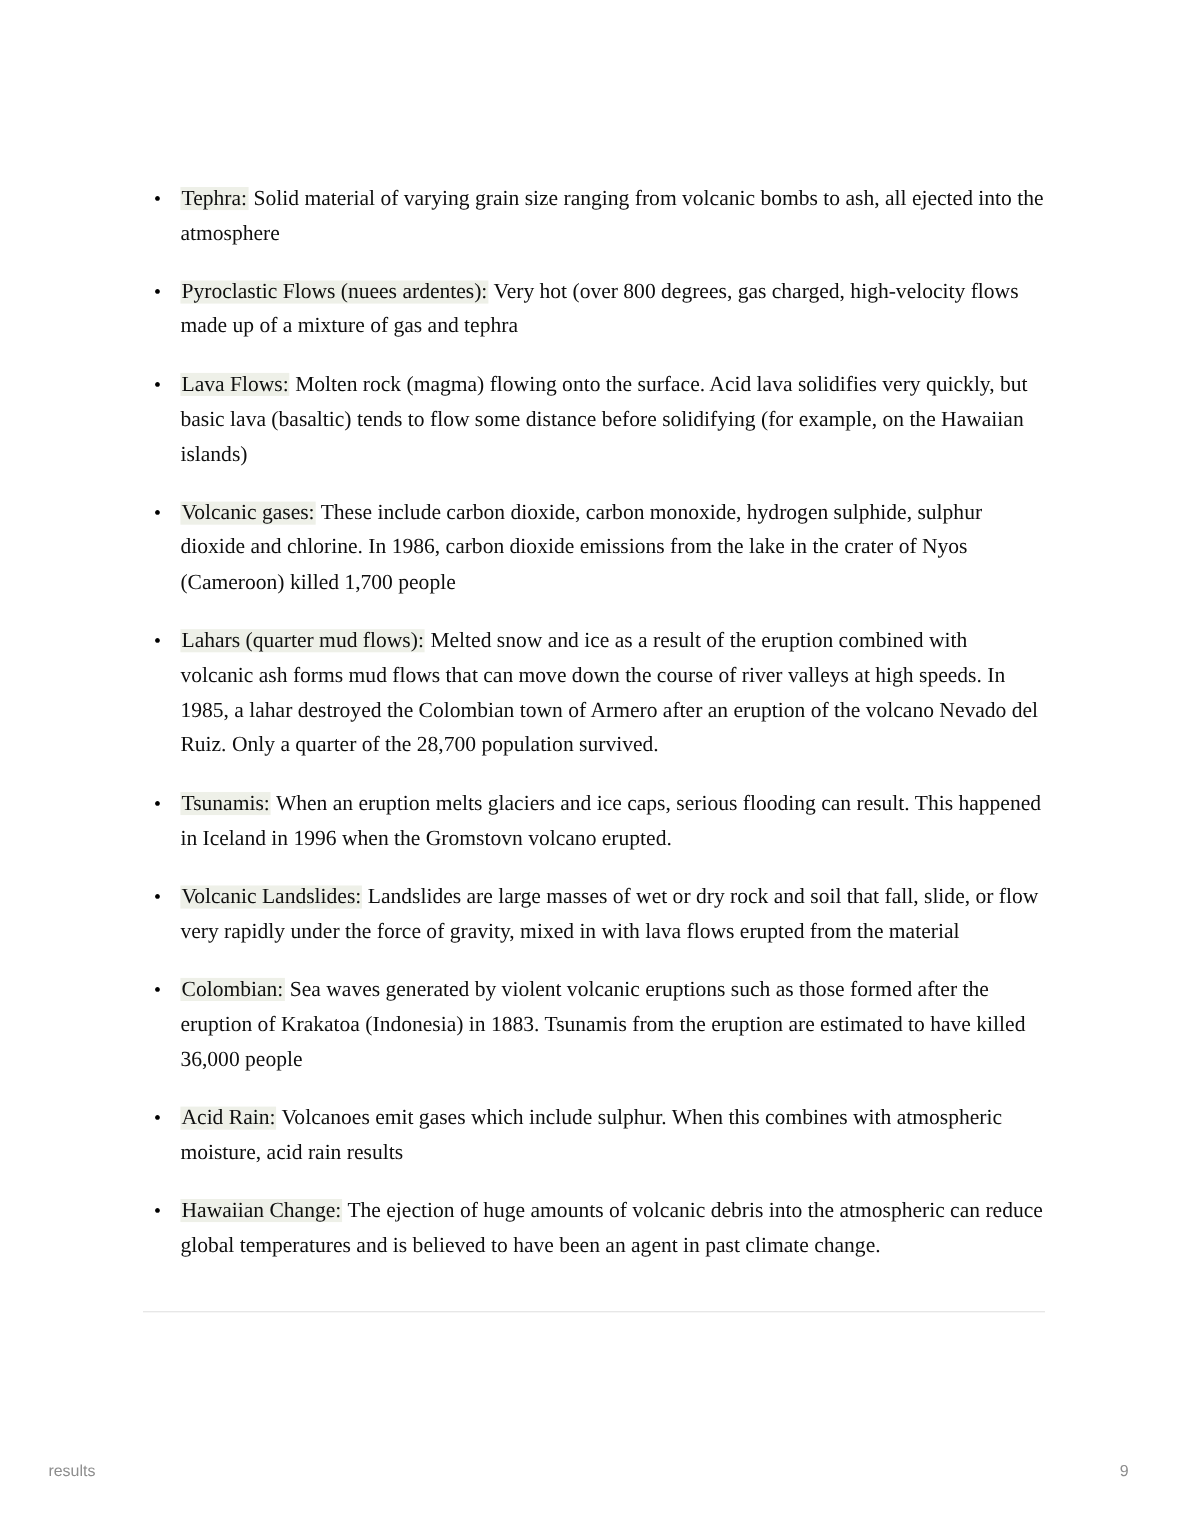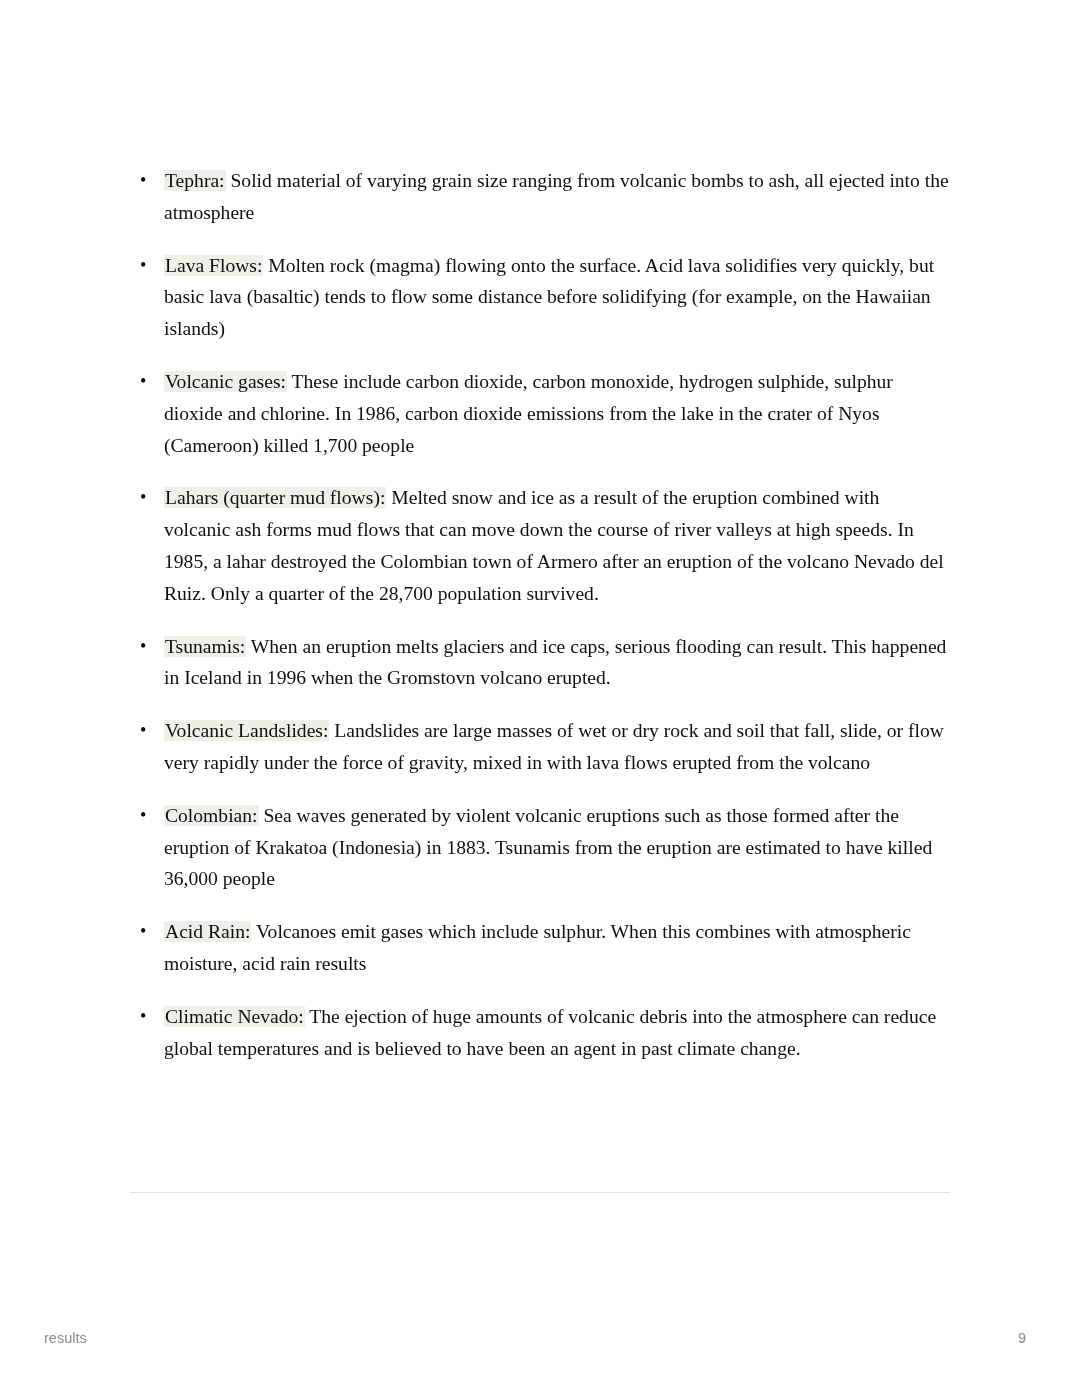--- a/index.html
+++ b/index.html
@@ -86,51 +86,54 @@
 
 <div class="page">
 
   <div class="content">
     <ul class="bullet-list">
 
       <li class="bullet-item">
         <span class="term">Tephra:</span><span> Solid material of varying grain size ranging from volcanic bombs to ash, all ejected into the atmosphere</span>
       </li>
 
+      <li class="bullet-item">
+        <span class="term">Pyroclastic Flows (nuees ardentes):</span><span> Very hot (over 800 degrees, gas charged, high-velocity flows made up of a mixture of gas and tephra</span>
+      </li>
 
       <li class="bullet-item">
         <span class="term">Lava Flows:</span><span> Molten rock (magma) flowing onto the surface. Acid lava solidifies very quickly, but basic lava (basaltic) tends to flow some distance before solidifying (for example, on the Hawaiian islands)</span>
       </li>
 
       <li class="bullet-item">
         <span class="term">Volcanic gases:</span><span> These include carbon dioxide, carbon monoxide, hydrogen sulphide, sulphur dioxide and chlorine. In 1986, carbon dioxide emissions from the lake in the crater of Nyos (Cameroon) killed 1,700 people</span>
       </li>
 
       <li class="bullet-item">
         <span class="term">Lahars (quarter mud flows):</span><span> Melted snow and ice as a result of the eruption combined with volcanic ash forms mud flows that can move down the course of river valleys at high speeds. In 1985, a lahar destroyed the Colombian town of Armero after an eruption of the volcano Nevado del Ruiz. Only a quarter of the 28,700 population survived.</span>
       </li>
 
       <li class="bullet-item">
         <span class="term">Tsunamis:</span><span> When an eruption melts glaciers and ice caps, serious flooding can result. This happened in Iceland in 1996 when the Gromstovn volcano erupted.</span>
       </li>
 
       <li class="bullet-item">
-        <span class="term">Volcanic Landslides:</span><span> Landslides are large masses of wet or dry rock and soil that fall, slide, or flow very rapidly under the force of gravity, mixed in with lava flows erupted from the volcano</span>
+        <span class="term">Volcanic Landslides:</span><span> Landslides are large masses of wet or dry rock and soil that fall, slide, or flow very rapidly under the force of gravity, mixed in with lava flows erupted from the material</span>
       </li>
 
       <li class="bullet-item">
         <span class="term">Colombian:</span><span> Sea waves generated by violent volcanic eruptions such as those formed after the eruption of Krakatoa (Indonesia) in 1883. Tsunamis from the eruption are estimated to have killed 36,000 people</span>
       </li>
 
       <li class="bullet-item">
         <span class="term">Acid Rain:</span><span> Volcanoes emit gases which include sulphur. When this combines with atmospheric moisture, acid rain results</span>
       </li>
 
       <li class="bullet-item">
-        <span class="term">Climatic Nevado:</span><span> The ejection of huge amounts of volcanic debris into the atmosphere can reduce global temperatures and is believed to have been an agent in past climate change.</span>
+        <span class="term">Hawaiian Change:</span><span> The ejection of huge amounts of volcanic debris into the atmospheric can reduce global temperatures and is believed to have been an agent in past climate change.</span>
       </li>
 
     </ul>
   </div>
 
   <div class="divider"></div>
 
   <div class="footer-left">results</div>
   <div class="footer-right">9</div>
 

